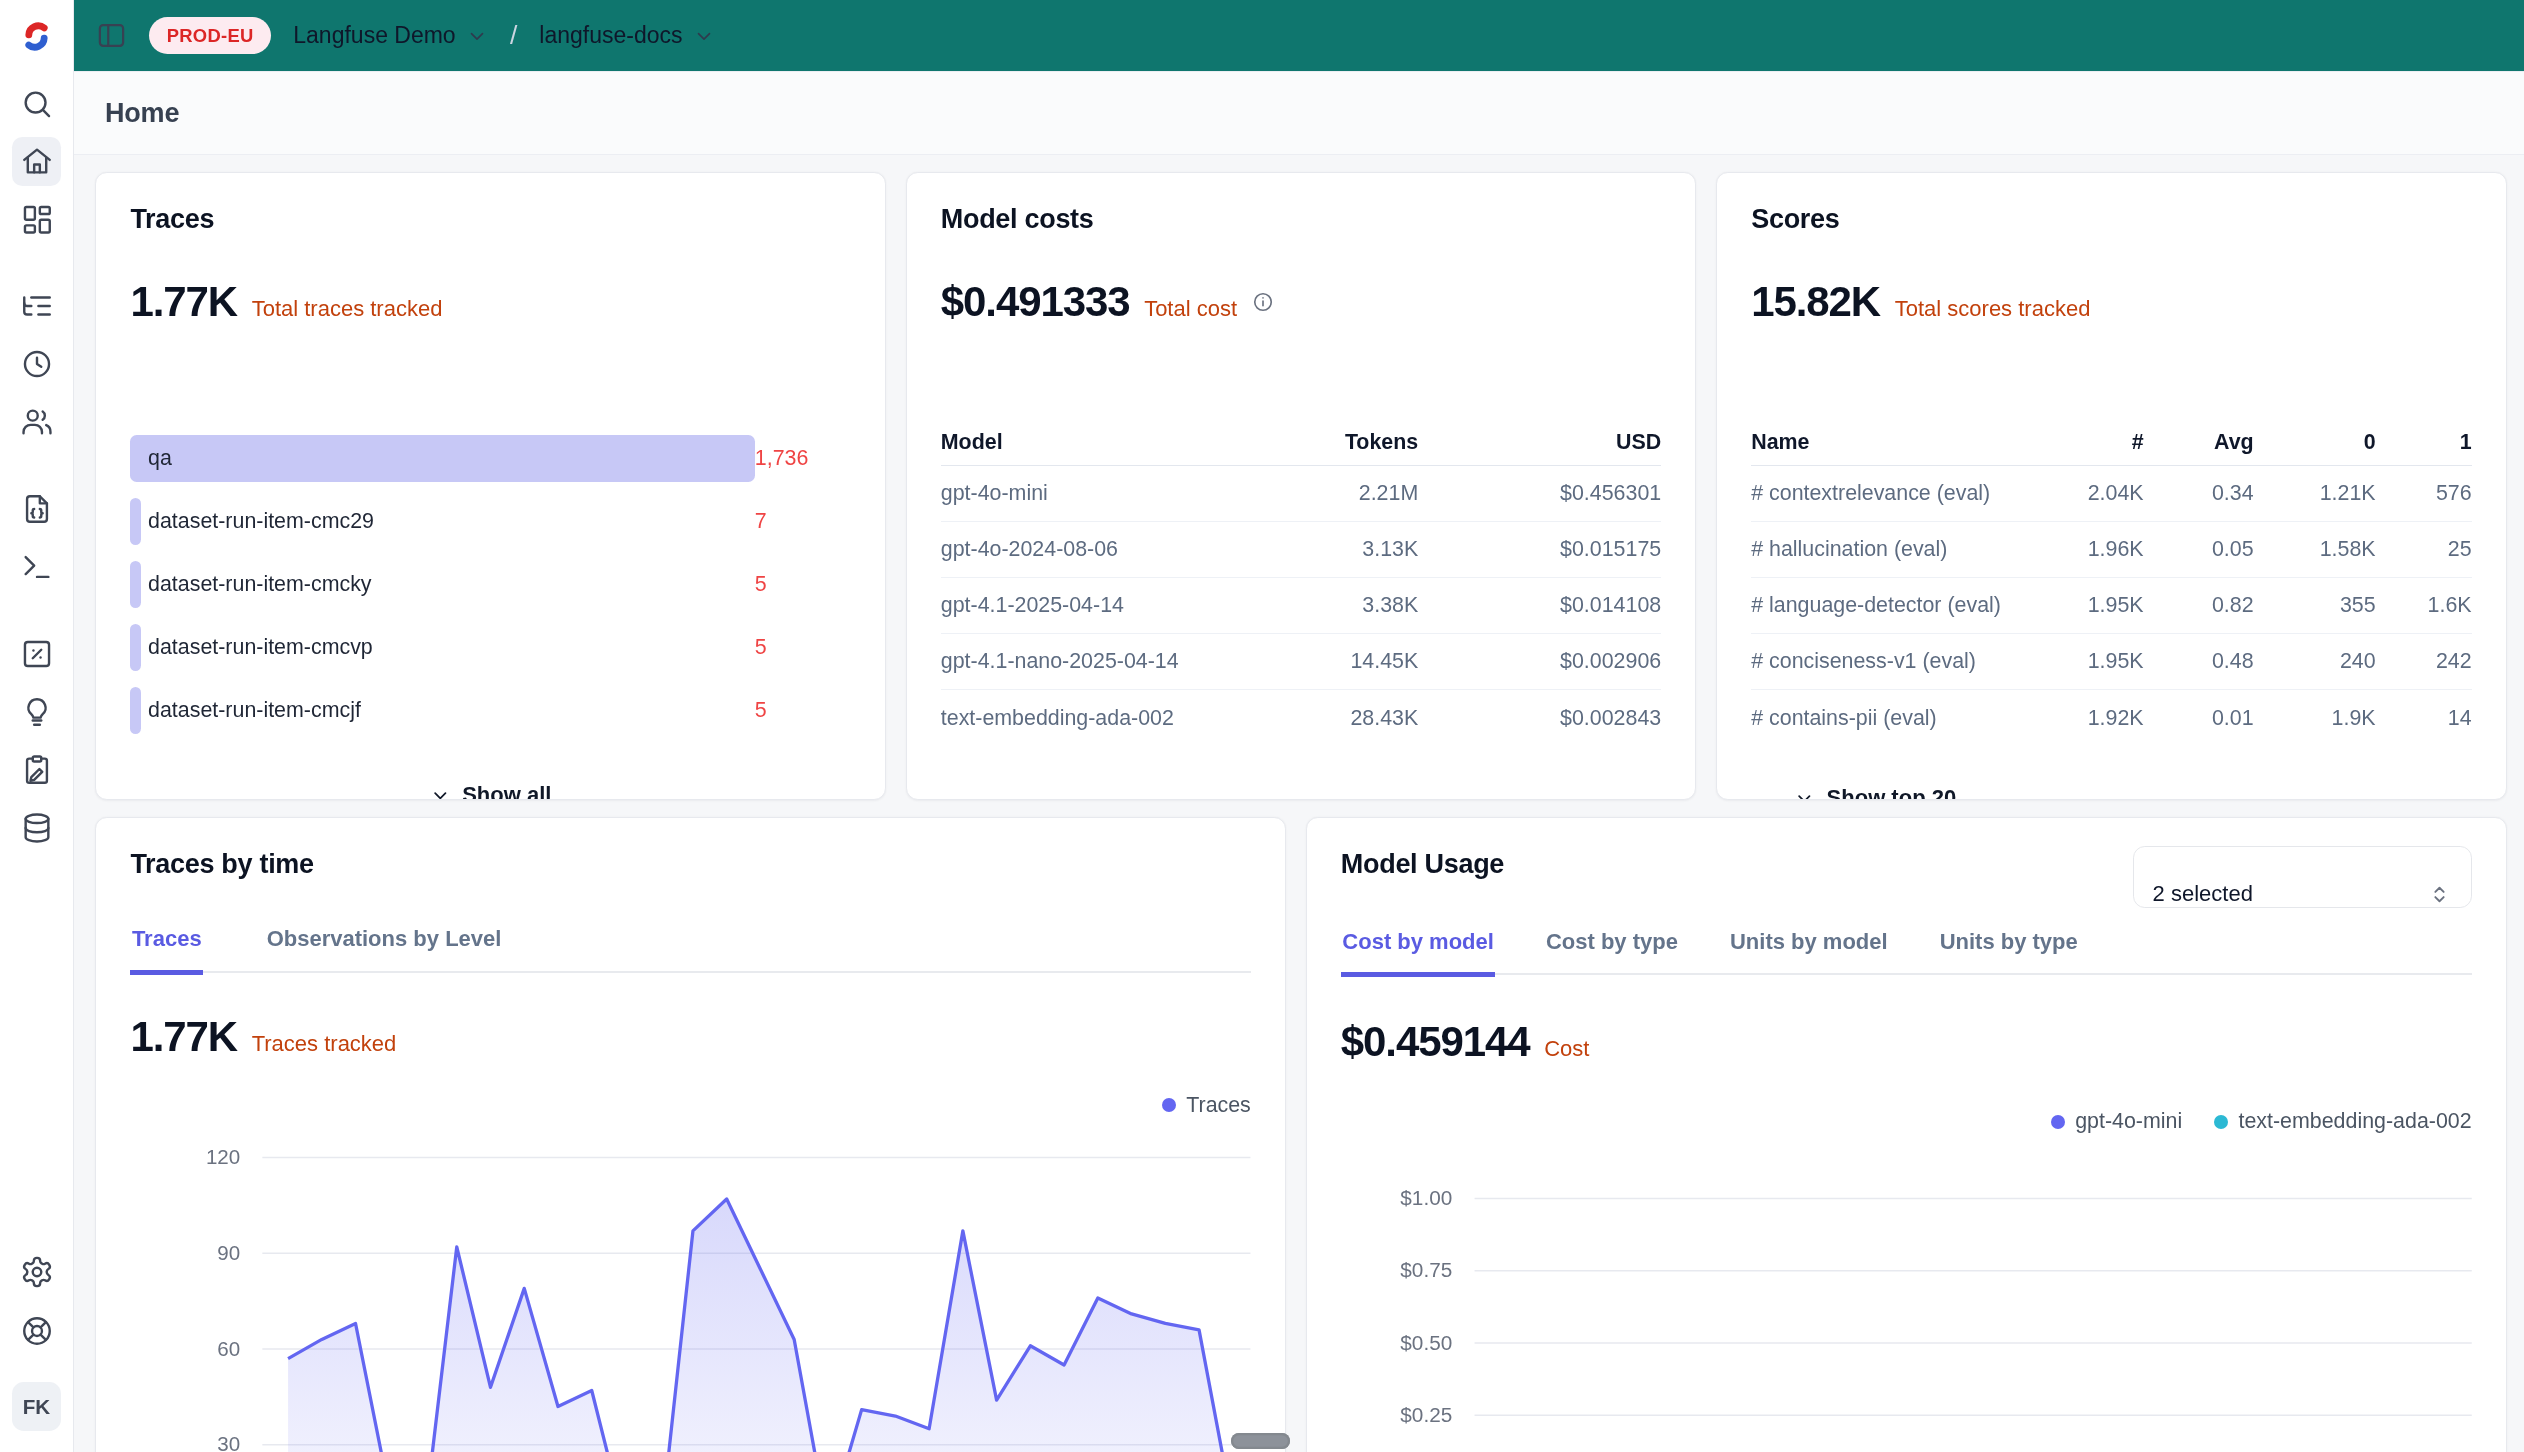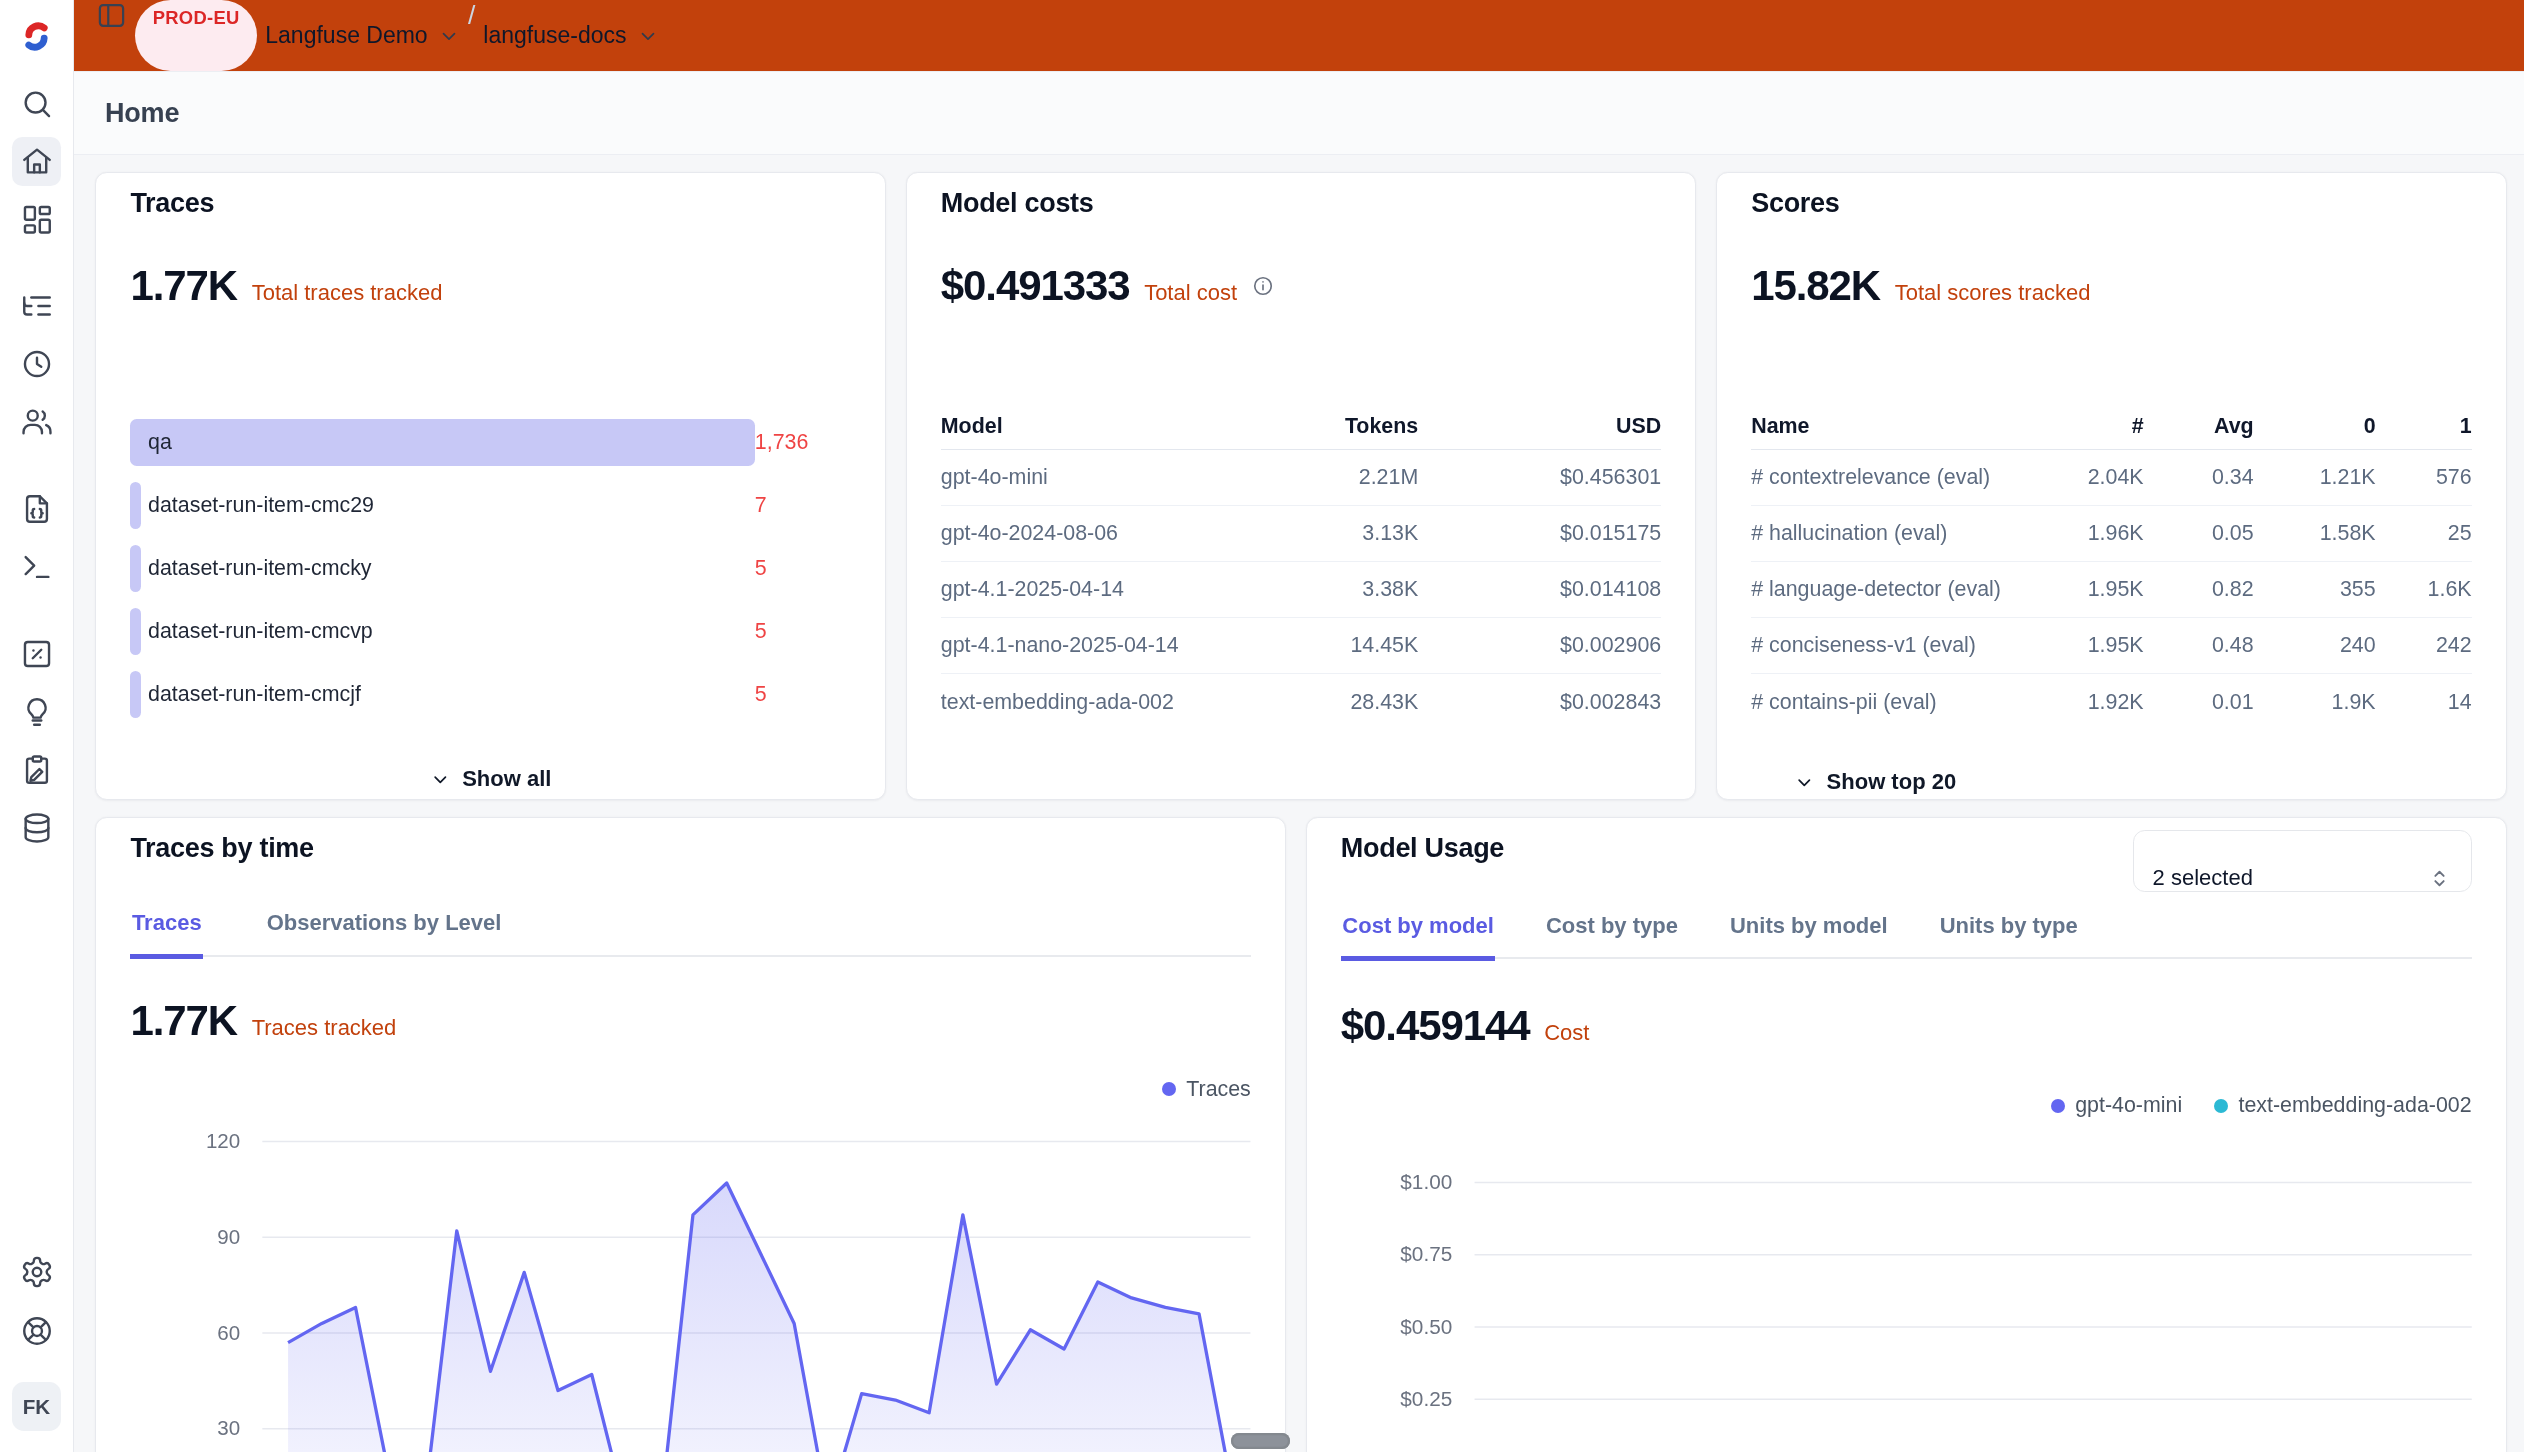--- a/index.html
+++ b/index.html
@@ -24,38 +24,38 @@
   .sb-btn.active{background:#eef0f5}
   .sb-btn.group-start{margin-top:29.5px}
   .sb-btn svg{width:34px;height:34px}
   .sidebar-spacer{flex:1}
   .sidebar-foot{display:flex;flex-direction:column;align-items:center;gap:10.3px}
   .avatar{width:49px;height:49px;border-radius:11.8px;background:#eef1f5;color:#3f4654;
           font-size:20.6px;font-weight:600;display:flex;align-items:center;justify-content:center;margin-top:26.5px;cursor:pointer}
 
   
   .main{flex:1;display:flex;flex-direction:column;min-width:0}
-  .topbar{height:71px;min-height:71px;display:flex;padding:0 22px;gap:8px;background:#c2410c}
+  .topbar{height:71px;min-height:71px;display:flex;align-items:center;padding:0 22px;gap:22px;background:#0f766e}
   .icon-btn{border:none;background:none;padding:0;display:flex;color:#384152;cursor:pointer}
   .icon-btn svg{width:31px;height:31px}
   .badge{background:var(--badge-bg);color:var(--badge-text);font-size:18.4px;font-weight:600;
          padding:7.4px 17.7px;border-radius:736px;letter-spacing:0.3px;white-space:nowrap}
   .switcher{display:flex;align-items:center;gap:10.3px;font-size:23px;color:#0f172a;background:none;border:none;cursor:pointer;font-weight:500;padding:0}
   .switcher svg{width:22px;height:22px;color:#2f3a4d}
   .bc-sep{color:#cbd5e1;font-size:26.5px;font-weight:300}
 
   .home-strip{height:84px;min-height:84px;background:#fafbfc;border-top:1.5px solid #eceef3;
               border-bottom:1.5px solid #eceef3;display:flex;align-items:center;padding:0 31px}
   .home-strip h1{font-size:27px;font-weight:700;color:#374151;margin:0;letter-spacing:-0.2px}
 
   
   .content{flex:1;background:#f6f7f9;padding:17px 18.4px 0 21.4px;display:flex;flex-direction:column;gap:17px;overflow:hidden}
   .row1{display:grid;grid-template-columns:repeat(3,1fr);gap:20px;height:628px;min-height:628px}
   .row2{display:grid;grid-template-columns:1616fr 1630fr;gap:20px;height:810px;min-height:810px}
-  .card{background:#fff;border:1.5px solid #e7e9ee;border-radius:11.8px;padding:15px 34px;
+  .card{background:#fff;border:1.5px solid #e7e9ee;border-radius:11.8px;padding:31px 34px;
         box-shadow:0 0.7px 2.2px rgba(16,24,40,.05);position:relative;overflow:hidden}
   .card-title{font-size:27px;font-weight:700;color:#0c1322;letter-spacing:-0.3px}
   .card-head{display:flex;justify-content:space-between;align-items:flex-start}
   .metric{display:flex;align-items:baseline;gap:14.7px;margin-top:43px}
   .metric .num{font-size:42px;font-weight:700;color:#0c1322;letter-spacing:-1.1px}
   .metric .lab{font-size:22px;color:#c2410c}
   .info-ic{width:22px;height:22px;color:#6b7280;align-self:center;cursor:pointer}
 
   
   .t-list{margin-top:109px}

